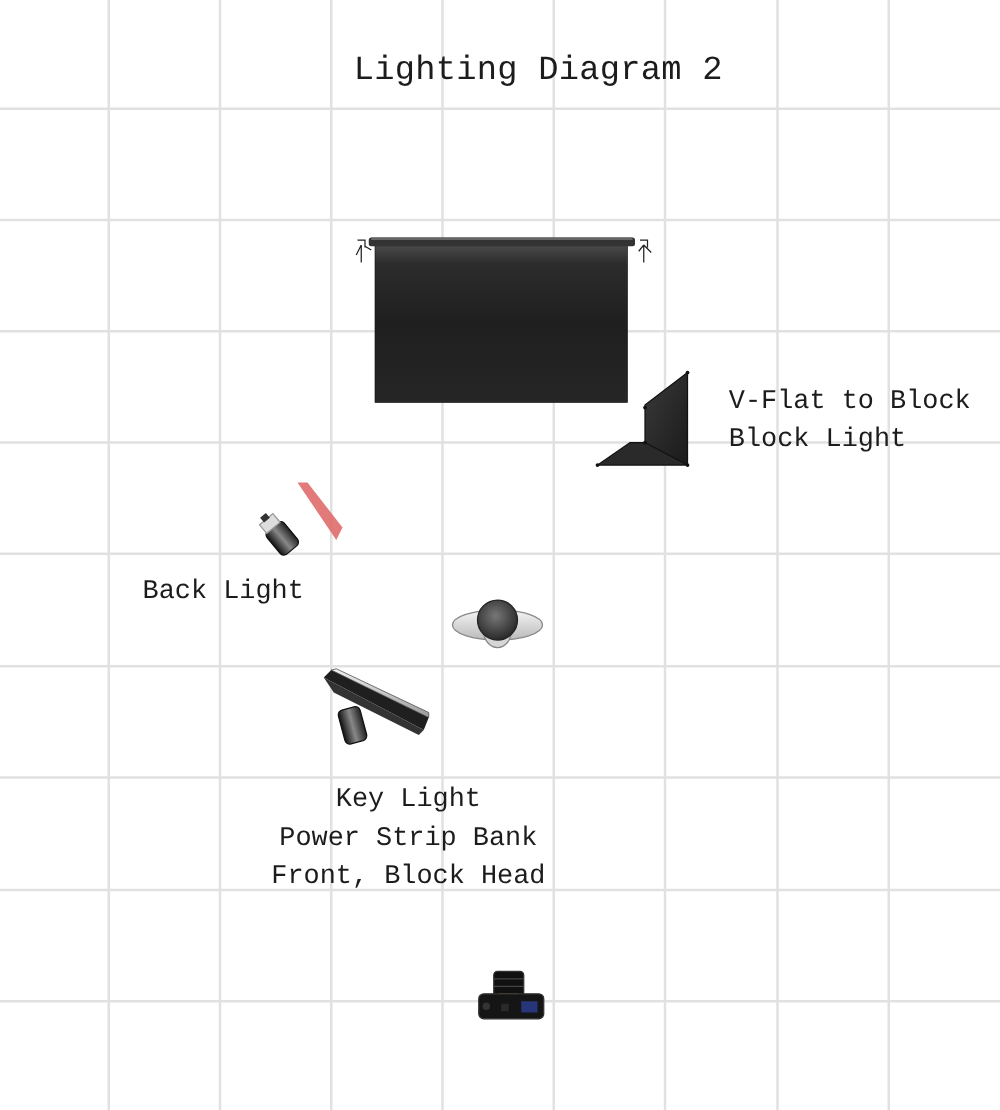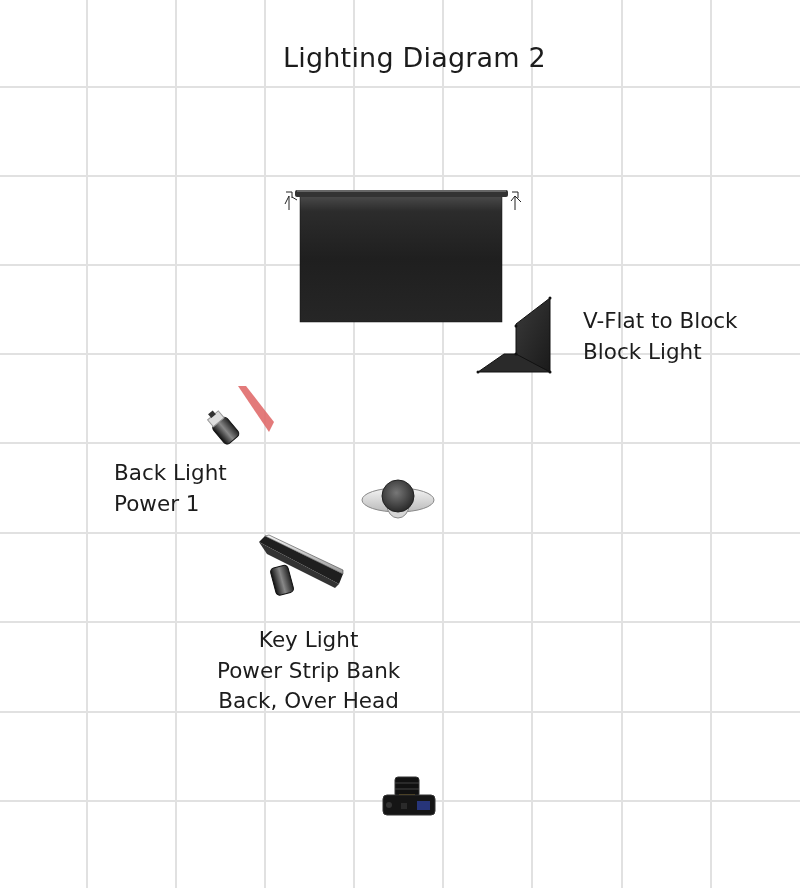--- a/index.html
+++ b/index.html
@@ -2,21 +2,21 @@
 <html><head>
   <meta charset="utf-8">
   <style>
     html, body { margin: 0; padding: 0; }
     body {
       width: 800px; height: 888px; position: relative; overflow: hidden;
       background: #ffffff;
       font-family: "DejaVu Sans", sans-serif;
       color: #1a1a1a;
     }
-    #canvas { position: absolute; left: 0; top: 0; width: 800px; height: 881px; }
+    #canvas { position: absolute; left: 0; top: 0; width: 800px; height: 881px; font-family: Liberation Mono, monospace; }
     .grid-v { position: absolute; top: 0; width: 2px; height: 888px; background: #e1e1e1; }
     .grid-h { position: absolute; left: 0; height: 2px; width: 800px; background: #e1e1e1; }
     .title {
       position: absolute; left: 283px; top: 42px;
       font-size: 27px; font-weight: normal; letter-spacing: 0.2px; white-space: nowrap;
       color: #1c1c1c;
     }
     .label {
       position: absolute; font-size: 21.5px; line-height: 30.5px; white-space: nowrap; color: #1c1c1c;
     }
@@ -97,21 +97,20 @@
       </linearGradient>
     </defs>
     <g transform="rotate(-40 22 22)">
       <rect x="12" y="14" width="18" height="24" rx="4" fill="url(#slGrad)" stroke="#111" stroke-width="1"></rect>
       <rect x="14" y="6" width="14" height="9" fill="#ddd" stroke="#999" stroke-width="1"></rect>
       <rect x="18" y="2" width="6" height="5" fill="#333"></rect>
     </g>
   </svg>
   <div class="label" style="left:114px; top:458px;">
     <div>Back Light</div>
-    <div>Power 1</div>
   </div>
 
   <svg class="icon" style="left:360px; top:475px;" width="76" height="50" viewBox="0 0 76 50">
     <defs>
       <radialGradient id="headGrad" cx="0.45" cy="0.4" r="0.6">
         <stop offset="0" stop-color="#777"></stop>
         <stop offset="1" stop-color="#2a2a2a"></stop>
       </radialGradient>
       <linearGradient id="shGrad" x1="0" y1="0" x2="0" y2="1">
         <stop offset="0" stop-color="#f4f4f4"></stop>
@@ -133,21 +132,21 @@
     <polygon points="4,10 10,4 88,42 84,52" fill="#1f1f1f"></polygon>
     <polygon points="10,4 14,3 88,38 88,42" fill="url(#sbGrad)" stroke="#444" stroke-width="0.6"></polygon>
     <polygon points="4,10 12,22 80,56 84,52" fill="#333"></polygon>
     <g transform="rotate(-15 28 48)">
       <rect x="18" y="34" width="18" height="28" rx="4" fill="url(#slGrad)" stroke="#111" stroke-width="1"></rect>
     </g>
   </svg>
   <div class="label" style="left:217px; top:625px;text-align:center;">
     <div>Key Light</div>
     <div>Power Strip Bank</div>
-    <div>Back, Over Head</div>
+    <div>Front, Block Head</div>
   </div>
 
   <svg class="icon" style="left:381px; top:775px;" width="56" height="42" viewBox="0 0 56 42">
     <rect x="14" y="2" width="24" height="20" rx="3" fill="#111" stroke="#333" stroke-width="1"></rect>
     <line x1="14" y1="8" x2="38" y2="8" stroke="#444" stroke-width="1"></line>
     <line x1="14" y1="14" x2="38" y2="14" stroke="#444" stroke-width="1"></line>
     <line x1="18" y1="20" x2="34" y2="20" stroke="#b8902a" stroke-width="1"></line>
     <rect x="2" y="20" width="52" height="20" rx="4" fill="#151515" stroke="#333" stroke-width="1"></rect>
     <rect x="36" y="26" width="13" height="9" fill="#27357a"></rect>
     <circle cx="8" cy="30" r="3" fill="#333"></circle>

